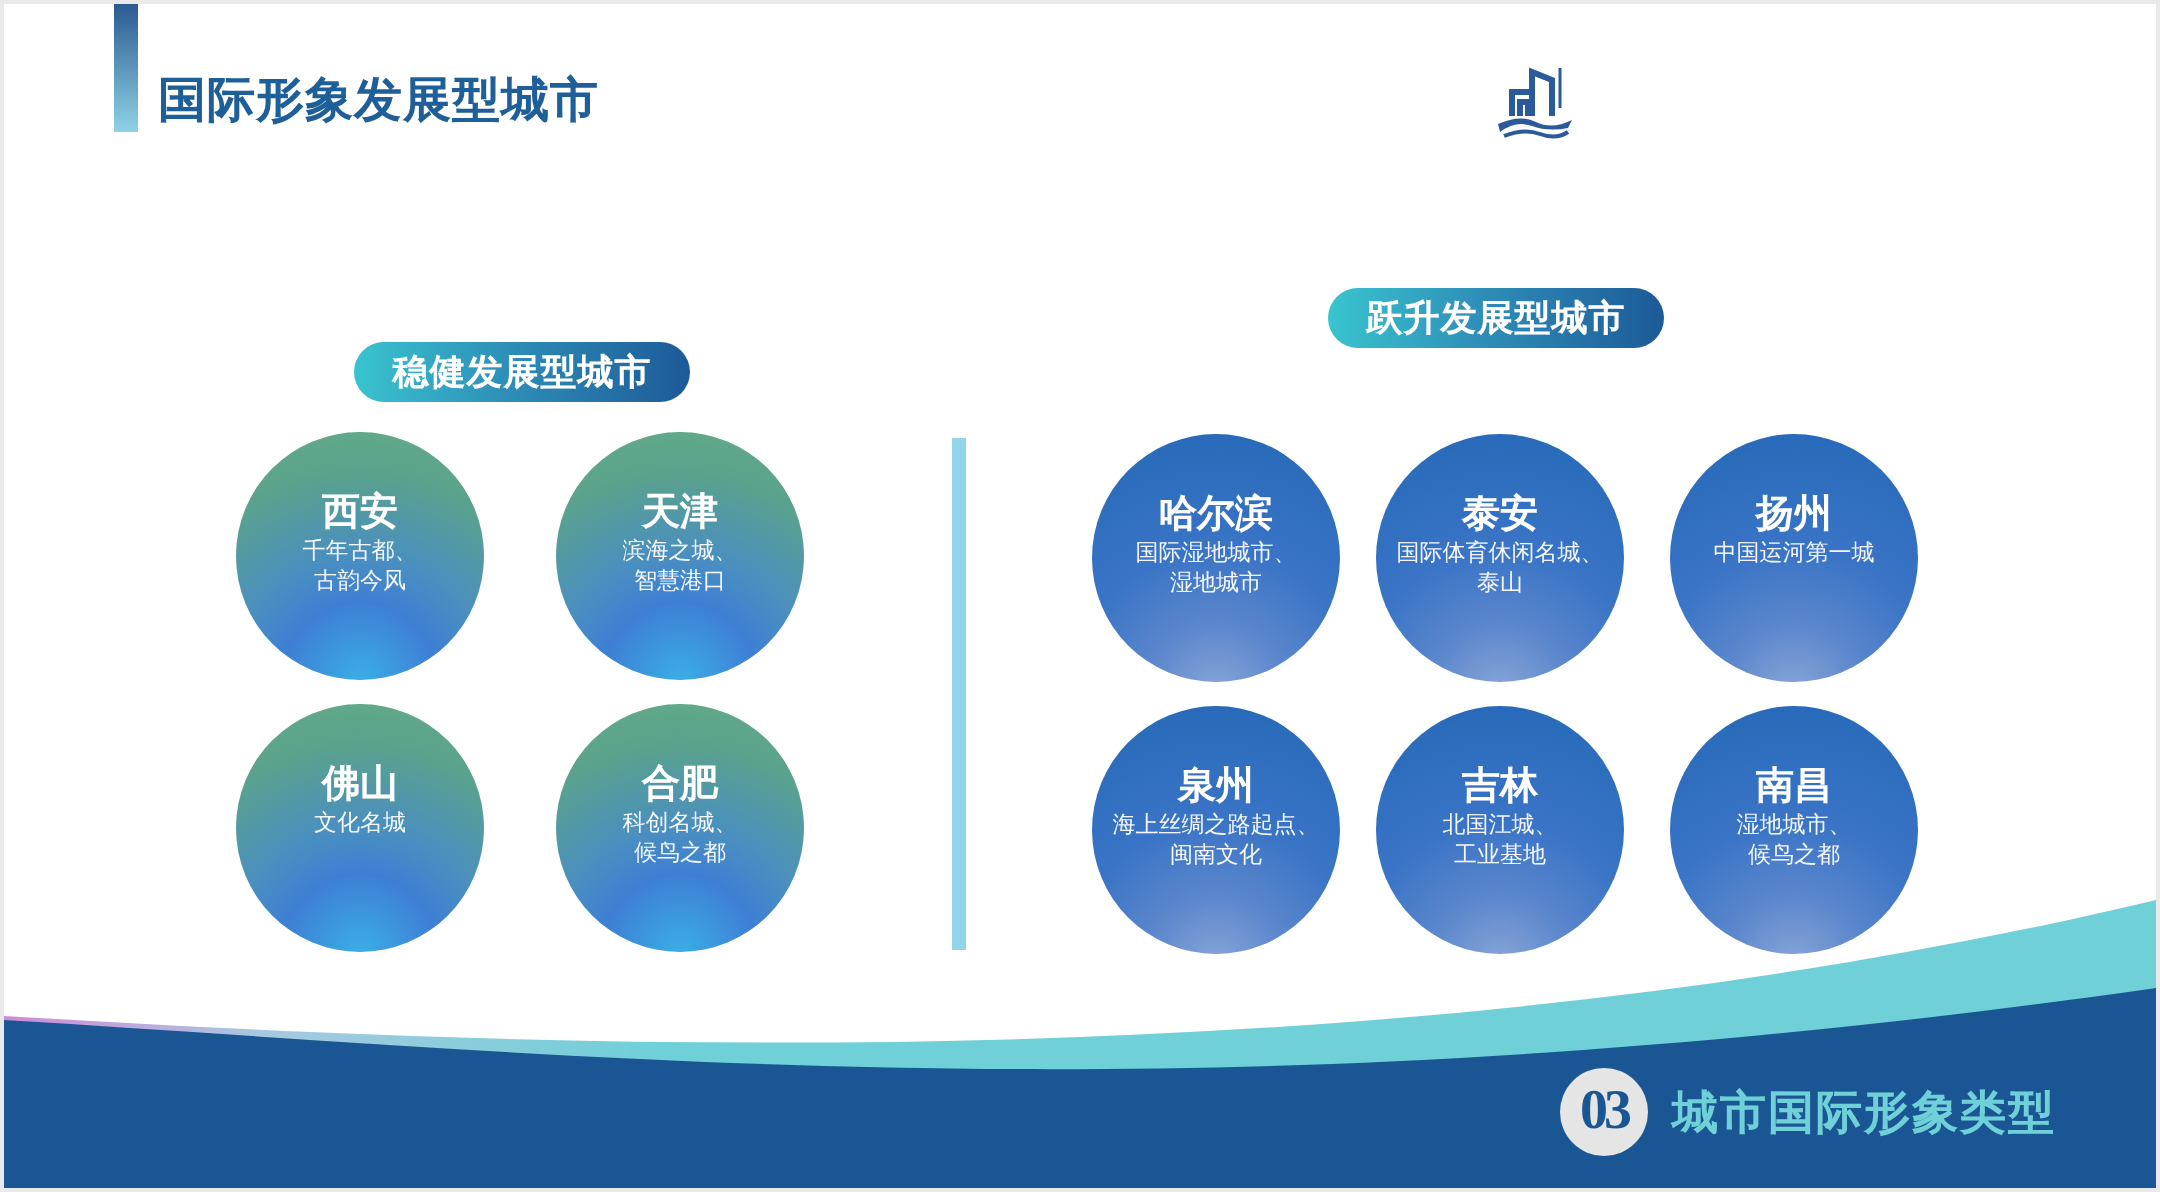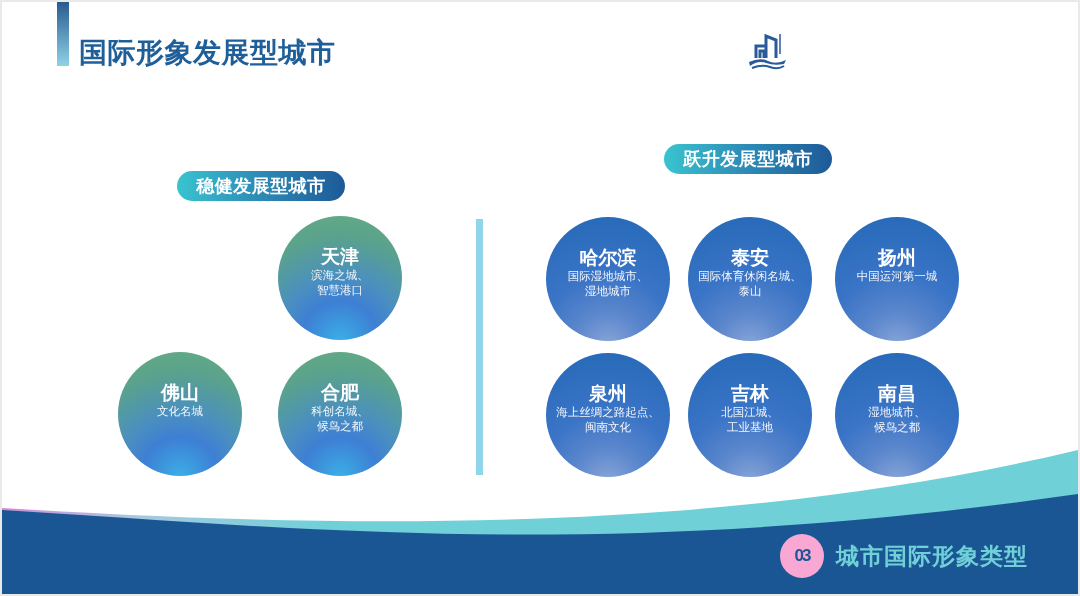--- a/index.html
+++ b/index.html
@@ -1,35 +1,35 @@
 <!DOCTYPE html>
 <html><head>
   <meta charset="utf-8">
   <style>
     html, body { margin:0; padding:0; }
     body { width:1080px; height:596px; overflow:hidden; background:#e9e9e9; font-family:"DejaVu Sans","Liberation Sans",sans-serif; }
     .slide { position:absolute; left:2px; top:2px; width:1076px; height:592px; background:#ffffff; overflow:hidden; }
     .title-bar { position:absolute; left:55px; top:0; width:12px; height:64px; background:linear-gradient(#2a5a90,#8fd2e6); }
-    .page-title { position:absolute; left:77px; top:32px; font-size:28px; font-weight:bold; color:#1f5f99; letter-spacing:0.5px; }
+    .page-title { position:absolute; left:77px; top:32px; font-size:24px; font-weight:bold; color:#1f5f99; letter-spacing:0.5px; }
     .brand { position:absolute; left:744px; top:28px; display:flex; align-items:center; }
     .brand-logo { width:42px; height:42px; margin-right:8px; }
     .brand-text { font-size:17px; font-weight:bold; color:#2a5a9a; }
     .pill { position:absolute; height:30px; border-radius:15px; color:#fff; font-size:18px; font-weight:bold; display:flex; align-items:center; justify-content:center; letter-spacing:0.5px;
             background:linear-gradient(90deg,#39c4cf 0%,#2e8fb8 45%,#1d5a98 100%); }
     .pill-left { left:175px; top:142px; width:168px;margin-top:27px; }
     .pill-right { left:662px; top:142px; width:168px; }
     .divider { position:absolute; left:474px; top:217px; width:7px; height:256px; background:#91d6e8; }
     .circle { position:absolute; width:124px; height:124px; border-radius:50%; color:#fff; text-align:center; display:flex; flex-direction:column; align-items:center; justify-content:flex-start; box-sizing:border-box; padding-top:28px; }
     .circle.green { background: radial-gradient(circle at 50% 100%, #3aaee6 0%, #3e7fd4 28%, #4a8fc0 45%, #5aa28c 75%, #66ad83 100%); }
     .circle.blue { background: radial-gradient(circle at 50% 105%, #8aa6d8 0%, #5a86cc 25%, #3a74c6 50%, #2468b6 100%); }
     .circle .name { font-size:19px; font-weight:bold; line-height:24px; }
     .circle .desc { font-size:11.5px; line-height:15px; opacity:0.95; white-space:nowrap; }
     .wave { position:absolute; left:0; top:420px; width:1076px; height:172px; }
     .section { position:absolute; left:778px; top:532px; display:flex; align-items:center; }
-    .section-num { width:44px; height:44px; border-radius:50%; background:#f9a8d4; color:#1b5694; font-weight:bold; font-size:17px; display:flex; align-items:center; justify-content:center; font-family:Liberation Sans, sans-serif; letter-spacing:-2px; }
+    .section-num { width:44px; height:44px; border-radius:50%; background:#e5e5e5; color:#1b5694; font-weight:bold; font-size:28px; display:flex; align-items:center; justify-content:center; font-family:Liberation Serif, serif; letter-spacing:-2px; }
     .section-text { margin-left:12px; font-size:23px; font-weight:bold; color:#70d0d8; letter-spacing:1px; }
   </style>
 </head>
 <body>
 
 <div class="slide">
   <div class="title-bar"></div>
   <div class="page-title">国际形象发展型城市</div>
 
   <div class="brand">
@@ -41,20 +41,25 @@
       </g>
       <line x1="34" y1="4" x2="34" y2="24" stroke="#2a5a9a" stroke-width="1.5"></line>
       <path d="M3 32 Q14 27 22 31 T40 30 L38 34 Q28 36 20 33 T4 36 Z" fill="#2a5a9a"></path>
       <path d="M6 38 Q16 34 24 37 T38 36" fill="none" stroke="#2a5a9a" stroke-width="2"></path>
     </svg>
   </div>
 
   <div class="pill pill-left">稳健发展型城市</div>
   <div class="pill pill-right">跃升发展型城市</div>
 
+  <div class="circle green" style="left:116px; top:214px;">
+    <div class="name">西安</div>
+    <div class="desc">千年古都、</div>
+    <div class="desc">古韵今风</div>
+  </div>
   <div class="circle green" style="left:276px; top:214px;">
     <div class="name">天津</div>
     <div class="desc">滨海之城、</div>
     <div class="desc">智慧港口</div>
   </div>
   <div class="circle green" style="left:116px; top:350px;">
     <div class="name">佛山</div>
     <div class="desc">文化名城</div>
   </div>
   <div class="circle green" style="left:276px; top:350px;">

